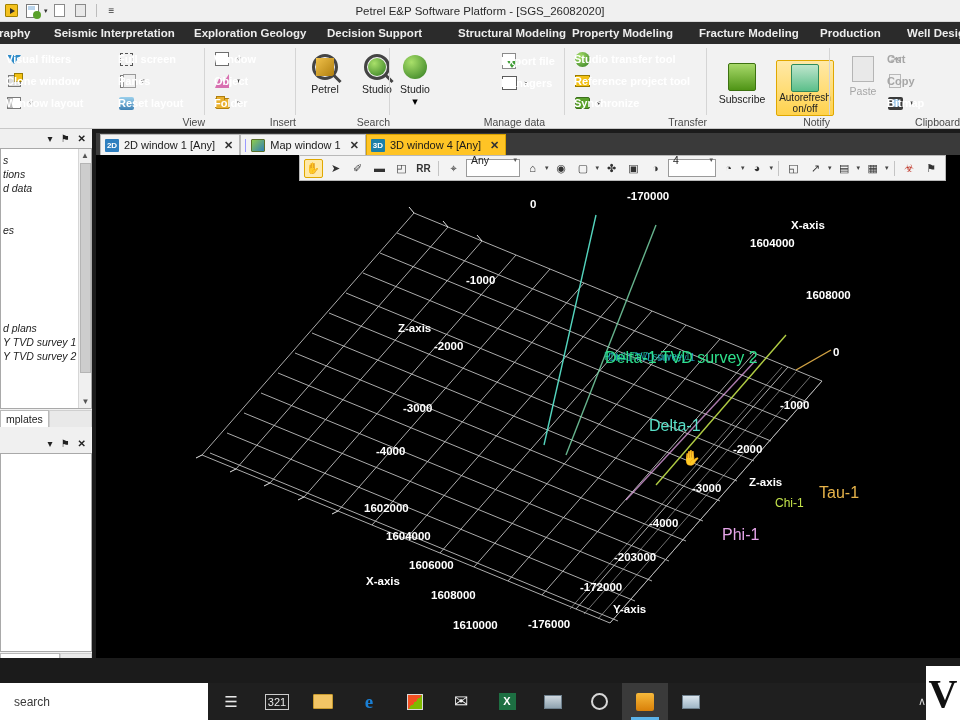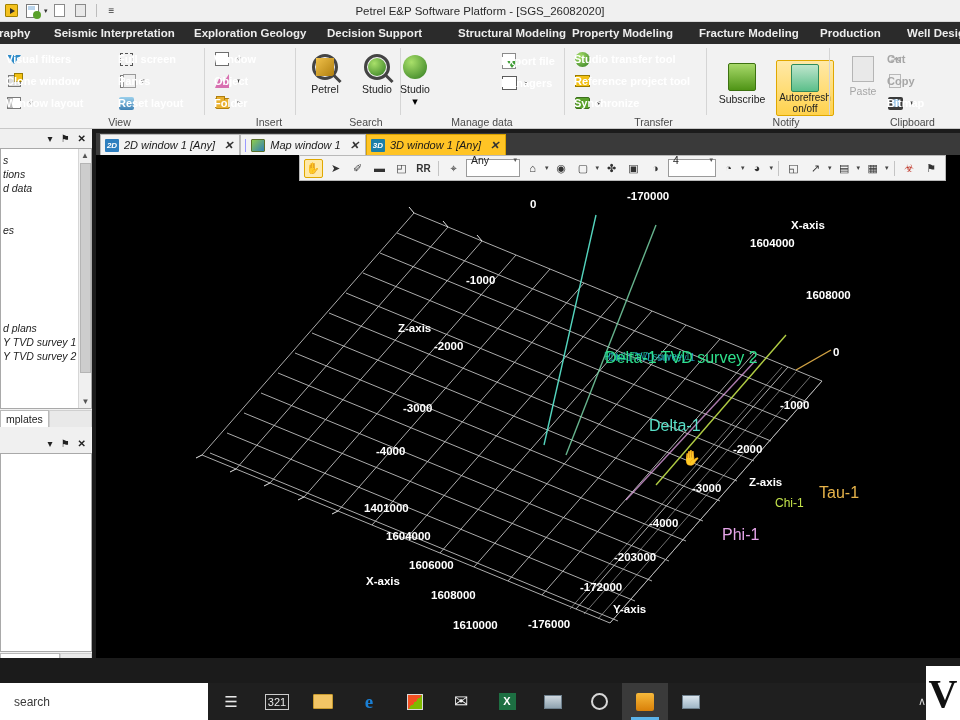--- a/index.html
+++ b/index.html
@@ -47,22 +47,22 @@
     padding:0 0; white-space:nowrap;
   }
 
   
   .ribbon{
     position:absolute; left:0; top:44px; width:960px; height:85px;
     background:#f2f2f2; border-bottom:1px solid #c8c8c8;
   }
   .rgroup{ position:absolute; top:0; height:85px; }
   .rgroup .glabel{
-    position:absolute; bottom:1px; left:0; width:100%; text-align:center;
-    font-size:10.5px; color:#4a4a4a;margin-left:17px;
+    position:absolute; bottom:1px; left:0; width:100%; text-align:right;
+    font-size:10.5px; color:#4a4a4a;
   }
   .rgroup .gsep{ position:absolute; right:0; top:4px; bottom:14px; width:1px; background:#d5d5d5;}
   .ritem{ display:flex; align-items:center; gap:5px; height:22px; font-size:11px; color:#222; white-space:nowrap;}
   .ritem .lbl{ font-size:11px; }
   .ritem .dd{ font-size:7px; color:#444; margin-left:2px;}
   .ibox{ width:16px;height:16px; display:flex;align-items:center;justify-content:center; flex:0 0 16px;}
 
   
   .bigbtn{ width:48px; text-align:center; }
   .bigbtn .bico{ height:34px; display:flex;align-items:center;justify-content:center;}
@@ -115,21 +115,21 @@
   .vscroll{ position:absolute; right:0; top:0; width:13px; bottom:0; background:#f0f0f0; border-left:1px solid #d6d6d6;}
   .vscroll .ar{ height:13px; display:flex;align-items:center;justify-content:center;font-size:8px;color:#555;}
   .vscroll .ar.bot{position:absolute;bottom:0;left:0;width:13px;}
   .vscroll .thumb{ position:absolute; left:1px; width:11px; background:#cdcdcd; border:1px solid #b5b5b5;}
   .tabstrip{ height:18px; display:flex; align-items:flex-end; }
   .tabstrip .t{ height:17px; line-height:17px; padding:0 5px; font-size:10.5px; background:#e1e1e1; border:1px solid #b9b9b9; border-bottom:0; color:#222;}
   .tabstrip .t.act{ background:#fff; }
   .tabstrip .t.empty{ flex:1; background:#e9e9e9; border-color:#cfcfcf;}
 
   
-  .wtabs{ position:absolute; left:96px; top:133px; width:864px; height:22px; background:#3a3a3a; display:flex; align-items:flex-end;font-style:italic;}
+  .wtabs{ position:absolute; left:96px; top:133px; width:864px; height:22px; background:#3a3a3a; display:flex; align-items:flex-end;}
   .wtab{
     height:21px; display:flex; align-items:center; gap:5px; padding:0 6px 0 4px;
     background:#f3f3f3; border:1px solid #b9b9b9; border-bottom:0; font-size:11px; color:#1a1a1a; white-space:nowrap;
   }
   .wtab.active{ background:#ffc425; border-color:#d9a200; }
   .wtab .tico{ width:14px;height:13px; font-size:8px; font-weight:bold; color:#fff; display:flex;align-items:center;justify-content:center; border-radius:1px;}
   .tico.d2{background:#2e7fbf;}
   .tico.d3{background:#1a7fa8;}
   .tico.map{background:linear-gradient(135deg,#8ecb4c,#2f7fb8); border:1px solid #5a6f2a;}
   .wtab .x{ font-size:11px; font-weight:bold; color:#333; margin-left:4px;}
@@ -285,21 +285,21 @@
               <i class="folder"></i>
             </span>
           <span class="lbl">Folder</span>
           <span class="dd">▾</span>
         </div>
       </div>
       <div class="glabel">Insert</div>
       <div class="gsep"></div>
     </div>
 
-    <div class="rgroup" style="left:297px;width:104px;">
+    <div class="rgroup" style="left:297px;width:93px;">
       <div style="position:absolute;left:4px;top:6px;display:flex;gap:4px;">
         <div class="bigbtn">
           <div class="bico">
             <span class="magn">
                 <span class="inn" style="background:linear-gradient(135deg,#f0c04a,#b07f0f);"></span>
               </span>
           </div>
           <div class="btxt">Petrel</div>
         </div>
         <div class="bigbtn">
@@ -483,21 +483,21 @@
       <span class="x">✕</span>
     </div>
     <div class="wtab">
       <span class="vsep"></span>
       <span class="tico map"></span>
       <span>Map window 1</span>
       <span class="x">✕</span>
     </div>
     <div class="wtab active">
       <span class="tico d3">3D</span>
-      <span>3D window 1 [Any]</span>
+      <span>3D window 4 [Any]</span>
       <span class="x">✕</span>
     </div>
   </div>
 
   <div class="viewport">
 
     <div class="scene">
       <svg width="864" height="503">
         <defs>
           <g id="gridgroup"></g>
@@ -575,21 +575,21 @@
 
       <div id="scene-labels">
           <div class="lbl" style="left: 434px; top: 43px;">0</div>
           <div class="lbl" style="left: 531px; top: 35px;">-170000</div>
           <div class="lbl" style="left: 536px; top: 14px;">X-axis</div>
           <div class="lbl" style="left: 370px; top: 119px;">-1000</div>
           <div class="lbl" style="left: 302px; top: 167px;">Z-axis</div>
           <div class="lbl" style="left: 338px; top: 185px;">-2000</div>
           <div class="lbl" style="left: 307px; top: 247px;">-3000</div>
           <div class="lbl" style="left: 280px; top: 290px;">-4000</div>
-          <div class="lbl" style="left: 268px; top: 347px;">1401000</div>
+          <div class="lbl" style="left: 268px; top: 347px;">1602000</div>
           <div class="lbl" style="left: 290px; top: 375px;">1604000</div>
           <div class="lbl" style="left: 313px; top: 404px;">1606000</div>
           <div class="lbl" style="left: 270px; top: 420px;">X-axis</div>
           <div class="lbl" style="left: 335px; top: 434px;">1608000</div>
           <div class="lbl" style="left: 357px; top: 464px;">1610000</div>
           <div class="lbl" style="left: 432px; top: 463px;">-176000</div>
           <div class="lbl" style="left: 484px; top: 426px;">-172000</div>
           <div class="lbl" style="left: 517px; top: 448px;">Y-axis</div>
           <div class="lbl" style="left: 518px; top: 396px;">-203000</div>
           <div class="lbl" style="left: 553px; top: 362px;">-4000</div>

